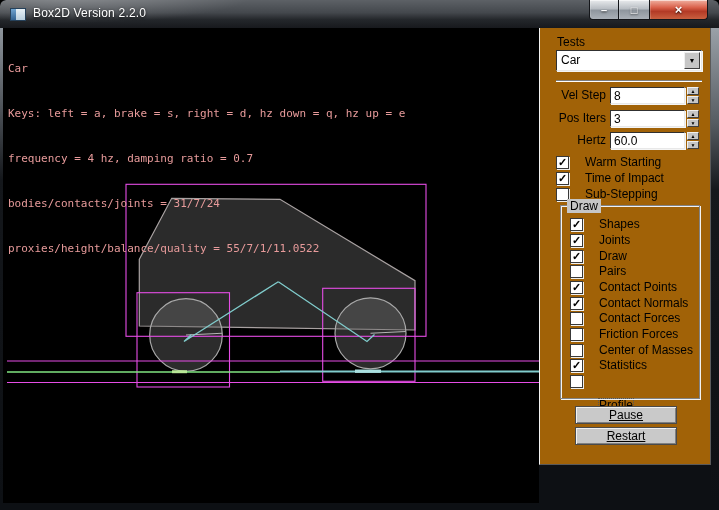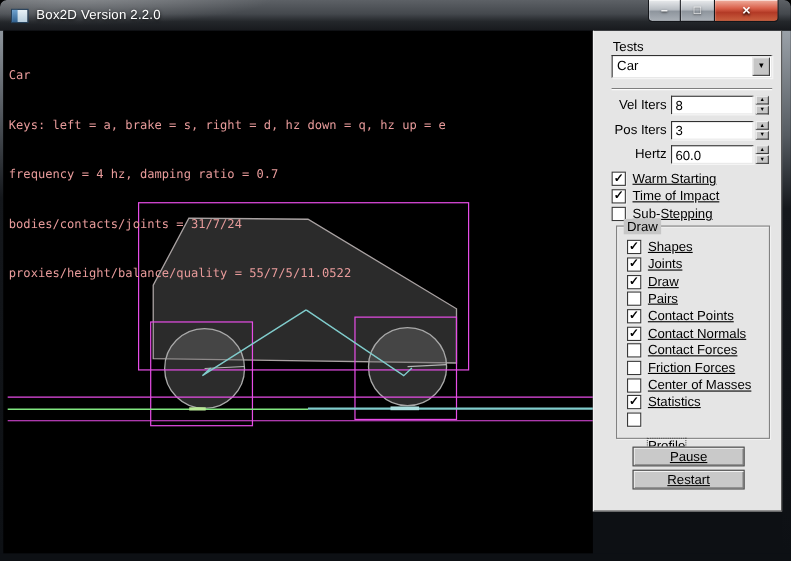--- a/index.html
+++ b/index.html
@@ -43,21 +43,21 @@
   .edge.bottom{ left:0; top:503px; width:719px; height:7px; }
 
   
   .canvas { position:absolute; left:3px; top:28px; width:536px; height:475px; background:#000; }
   .stats { position:absolute; left:5px; top:3px; color:#e89b9b;
     font-family:"DejaVu Sans Mono", monospace; font-size:11px; line-height:15px; white-space:pre; }
   svg.debug { position:absolute; left:0; top:0; }
 
   
   .panel { position:absolute; left:539px; top:28px; width:172px; height:437px;
-    background:#e5e5e5; border-left:1px solid #f2f2f2; border-bottom:1px solid #5a5a5a;
+    background:#a16207; border-left:1px solid #f2f2f2; border-bottom:1px solid #5a5a5a;
     border-right:1px solid #5a5a5a; font-size:12px; color:#000; }
   .lbl { position:absolute; }
   .dropdown { position:absolute; left:16px; top:22px; width:146px; height:21px; background:#fff;
     border:1px solid; border-color:#303030 #e8e8e8 #e8e8e8 #303030; box-shadow:1px 1px 0 #f4f4f4; }
   .dropdown .val { position:absolute; left:4px; top:2px; font-size:12px; }
   .drop-btn { position:absolute; right:1px; top:1px; width:16px; height:17px; background:#c6c6c6;
     border:1px solid; border-color:#f0f0f0 #404040 #404040 #f0f0f0;
     display:flex; align-items:center; justify-content:center; font-size:7px; }
   .separator { position:absolute; left:16px; top:52px; width:146px; height:2px;
     border-top:1px solid #7e7e7e; border-bottom:1px solid #fff; }
@@ -70,21 +70,21 @@
   .spinner { position:absolute; left:147px; top:0; width:12px; height:17px; }
   .sp-btn { position:absolute; left:0; width:12px; height:8px; background:#c6c6c6;
     border:1px solid; border-color:#f0f0f0 #404040 #404040 #f0f0f0;
     display:flex; align-items:center; justify-content:center; font-size:5px; line-height:5px; }
   .sp-btn.up { top:0; } .sp-btn.dn { top:9px; }
 
   .chkrow { position:absolute; height:13px; cursor:default; }
   .chk { position:absolute; left:0; top:0; width:13px; height:13px; background:#fff;
     border:1px solid #383838; box-shadow:1px 1px 0 #efefef;
     font-size:11px; font-weight:bold; line-height:11px; text-align:center; color:#000; }
-  .chkrow .clab { position:absolute; left:19px; top:0; line-height:13px; white-space:nowrap;text-decoration:underline; }
+  .chkrow .clab { position:absolute; left:29px; top:0; line-height:13px; white-space:nowrap; }
   .clab.focused { outline:1px dotted #555; outline-offset:0px;margin-top:24px; }
 
   .groupbox { position:absolute; left:20px; top:177px; width:140px; height:194px;
     border:1px solid #828282; box-shadow:inset 1px 1px 0 #f2f2f2, 1px 1px 0 #f2f2f2; }
   .group-title { position:absolute; left:6px; top:-7px; background:#c6c6c6; padding:0 3px; }
   .groupbox .chkrow { left:9px; }
 
   .btncol { position:absolute; left:35px; top:378px; width:102px;text-decoration:underline; }
   .pbtn { width:102px; height:18px; margin-bottom:3px; background:#c9c9c9;
     border:1px solid #4a4a4a; box-shadow:inset 1px 1px 0 #f2f2f2, inset -1px -1px 0 #808080;
@@ -138,38 +138,38 @@
       <line x1="352" y1="343.2" x2="378" y2="343.2" stroke="#aadfdf" stroke-width="3.4"></line>
 
       <polyline points="275.3,253.7 181,313.5 188.5,306.5" fill="none" stroke-width="1.3" stroke="#80cccc"></polyline>
       <polyline points="275.3,253.7 364,313.5 371.5,306.5" fill="none" stroke-width="1.3" stroke="#80cccc"></polyline>
     </svg>
     <div class="stats">
       <div>Car</div>
       <div>Keys: left = a, brake = s, right = d, hz down = q, hz up = e</div>
       <div>frequency = 4 hz, damping ratio = 0.7</div>
       <div>bodies/contacts/joints = 31/7/24</div>
-      <div>proxies/height/balance/quality = 55/7/5/11.0522</div>
+      <div>proxies/height/balance/quality = 55/7/1/11.0522</div>
     </div>
   </div>
 
   <div class="panel">
     <div class="lbl" style="left:17px;top:7px;">Tests</div>
 
     <div class="dropdown">
       <span class="val">Car</span>
       <span class="drop-btn">
           <span>▼</span>
         </span>
     </div>
 
     <div class="separator"></div>
 
     <div class="spinrow" style="top:59px;">
-      <span class="slab">Vel Iters</span>
+      <span class="slab">Vel Step</span>
       <input value="8" style="">
       <span class="spinner">
         <span class="sp-btn up">
             <span>▲</span>
           </span>
         <span class="sp-btn dn">
             <span>▼</span>
           </span>
       </span>
     </div>

